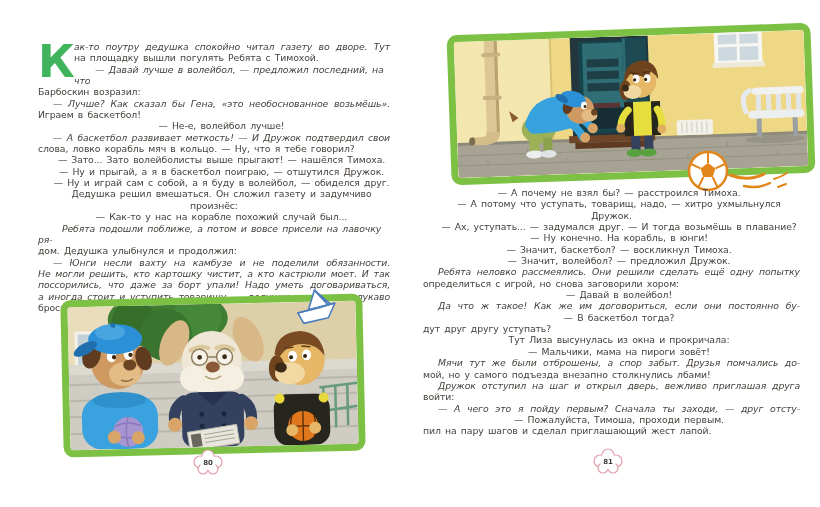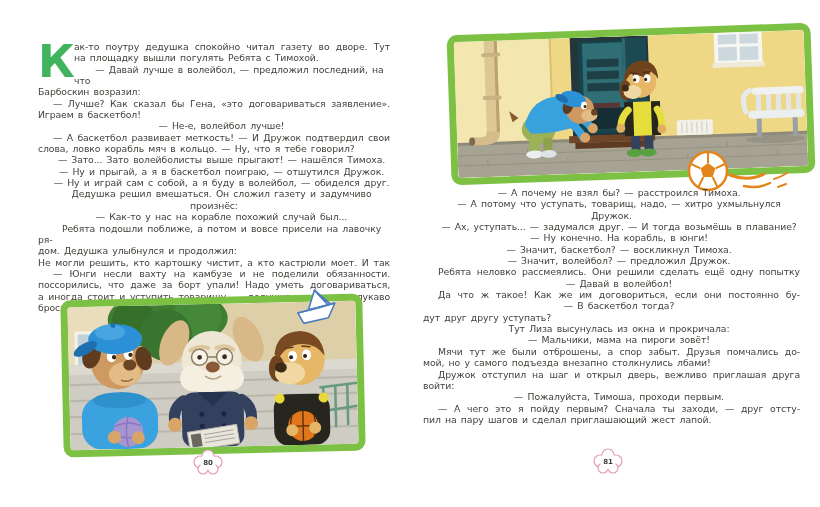--- a/index.html
+++ b/index.html
@@ -5,21 +5,21 @@
   html,body{margin:0;padding:0;background:#ffffff;}
   body{width:820px;height:507px;position:relative;overflow:hidden;
        font-family:"DejaVu Sans","Liberation Sans",sans-serif;}
   .spread{position:absolute;inset:0;}
 
   
   .textcol{position:absolute;color:#46413c;}
   .textcol.leftcol{left:38px;top:41px;width:352px;}
   .textcol.rightcol{left:423px;top:187px;width:377px;}
   .tline{font-size:9.3px;line-height:11.35px;word-spacing:1.4px;letter-spacing:-0.1px;}
-  .tline.just{text-align:justify;text-align-last:justify;}
+  .tline.just{text-align:justify;text-align-last:justify;font-style:italic;}
   .tline.ind{text-indent:15px;text-align:center;}
   .dropcap{float:left;width:33px;height:34px;margin:1px 3px 0 0;
            font-size:45px;line-height:40px;font-weight:bold;color:#3fb45c;}
 
   
   .illo{position:absolute;border:7px solid #7cc144;border-radius:10px;background:#fff;overflow:hidden;}
   .illo svg{display:block;}
   .illo-left{left:62px;top:297px;width:288px;height:143px;transform:rotate(-1.3deg);}
   .illo-right{left:449px;top:29px;width:350px;height:136px;transform:rotate(-2deg);}
 
@@ -39,34 +39,34 @@
 
   <section>
 
     <div class="textcol leftcol">
       <span class="dropcap">К</span>
 
     <div class="tline just">ак-то поутру дедушка спокойно читал газету во дворе. Тут</div>
         <div class="tline">на площадку вышли погулять Ребята с Тимохой.</div>
         <div class="tline ind just">— Давай лучше в волейбол, — предложил последний, на что</div>
         <div class="tline">Барбоскин возразил:</div>
-        <div class="tline ind just">— Лучше? Как сказал бы Гена, «это договариваться заявление».</div>
+        <div class="tline ind just">— Лучше? Как сказал бы Гена, «это необоснованное возьмёшь».</div>
         <div class="tline">Играем в баскетбол!</div>
         <div class="tline ind">— Не-е, волейбол лучше!</div>
         <div class="tline ind just">— А баскетбол развивает меткость! — И Дружок подтвердил свои</div>
         <div class="tline">слова, ловко корабль мяч в кольцо. — Ну, что я тебе говорил?</div>
         <div class="tline ind">— Зато... Зато волейболисты выше прыгают! — нашёлся Тимоха.</div>
         <div class="tline ind">— Ну и прыгай, а я в баскетбол поиграю, — отшутился Дружок.</div>
         <div class="tline ind">— Ну и играй сам с собой, а я буду в волейбол, — обиделся друг.</div>
         <div class="tline ind">Дедушка решил вмешаться. Он сложил газету и задумчиво произнёс:</div>
         <div class="tline ind">— Как-то у нас на корабле похожий случай был...</div>
         <div class="tline ind just">Ребята подошли поближе, а потом и вовсе присели на лавочку ря-</div>
         <div class="tline">дом. Дедушка улыбнулся и продолжил:</div>
+        <div class="tline ind just">— Юнги несли вахту на камбузе и не поделили обязанности.</div>
         <div class="tline just">Не могли решить, кто картошку чистит, а кто кастрюли моет. И так</div>
-        <div class="tline ind just">— Юнги несли вахту на камбузе и не поделили обязанности.</div>
         <div class="tline just">поссорились, что даже за борт упали! Надо уметь договариваться,</div>
         <div class="tline just">а иногда стоит и уступить товарищу, — дедушка поднялся и лукаво</div>
         <div class="tline">бросил через плечо: — А таких бы юнг я в плавание не взял!</div>
       </div>
 
     <div class="illo illo-left">
       <svg viewBox="0 0 288 143" width="288" height="143">
         <rect width="288" height="143" fill="#ddd0a8"></rect>
         <rect x="0" y="0" width="54" height="143" fill="#e9ddbc"></rect>
         <line x1="54" y1="0" x2="54" y2="143" stroke="#c4b488" stroke-width="2"></line>
@@ -329,32 +329,33 @@
 
     <div class="textcol rightcol">
 
     <div class="tline ind">— А почему не взял бы? — расстроился Тимоха.</div>
         <div class="tline ind">— А потому что уступать, товарищ, надо, — хитро ухмыльнулся Дружок.</div>
         <div class="tline ind">— Ах, уступать... — задумался друг. — И тогда возьмёшь в плавание?</div>
         <div class="tline ind">— Ну конечно. На корабль, в юнги!</div>
         <div class="tline ind">— Значит, баскетбол? — воскликнул Тимоха.</div>
         <div class="tline ind">— Значит, волейбол? — предложил Дружок.</div>
         <div class="tline ind just">Ребята неловко рассмеялись. Они решили сделать ещё одну попытку</div>
+        <div class="tline">определиться с игрой, но снова заговорили хором:</div>
         <div class="tline ind">— Давай в волейбол!</div>
         <div class="tline ind just">Да что ж такое! Как же им договориться, если они постоянно бу-</div>
         <div class="tline ind">— В баскетбол тогда?</div>
         <div class="tline">дут друг другу уступать?</div>
         <div class="tline ind">Тут Лиза высунулась из окна и прокричала:</div>
         <div class="tline ind">— Мальчики, мама на пироги зовёт!</div>
         <div class="tline ind just">Мячи тут же были отброшены, а спор забыт. Друзья помчались до-</div>
         <div class="tline">мой, но у самого подъезда внезапно столкнулись лбами!</div>
         <div class="tline ind just">Дружок отступил на шаг и открыл дверь, вежливо приглашая друга</div>
         <div class="tline">войти:</div>
+        <div class="tline ind just">— А чего это я пойду первым? Сначала ты заходи, — друг отсту-</div>
         <div class="tline ind">— Пожалуйста, Тимоша, проходи первым.</div>
-        <div class="tline ind just">— А чего это я пойду первым? Сначала ты заходи, — друг отсту-</div>
         <div class="tline">пил на пару шагов и сделал приглашающий жест лапой.</div>
       </div>
 
     <svg class="pagenum p81" width="30" height="26" viewBox="0 0 30 26">
       <g fill="#ffffff" stroke="#e2a0ae" stroke-width="1.2">
         <circle cx="15" cy="7" r="6"></circle>
           <circle cx="7" cy="13" r="6"></circle>
           <circle cx="23" cy="13" r="6"></circle>
         <circle cx="10" cy="20" r="5"></circle>
           <circle cx="20" cy="20" r="5"></circle>

